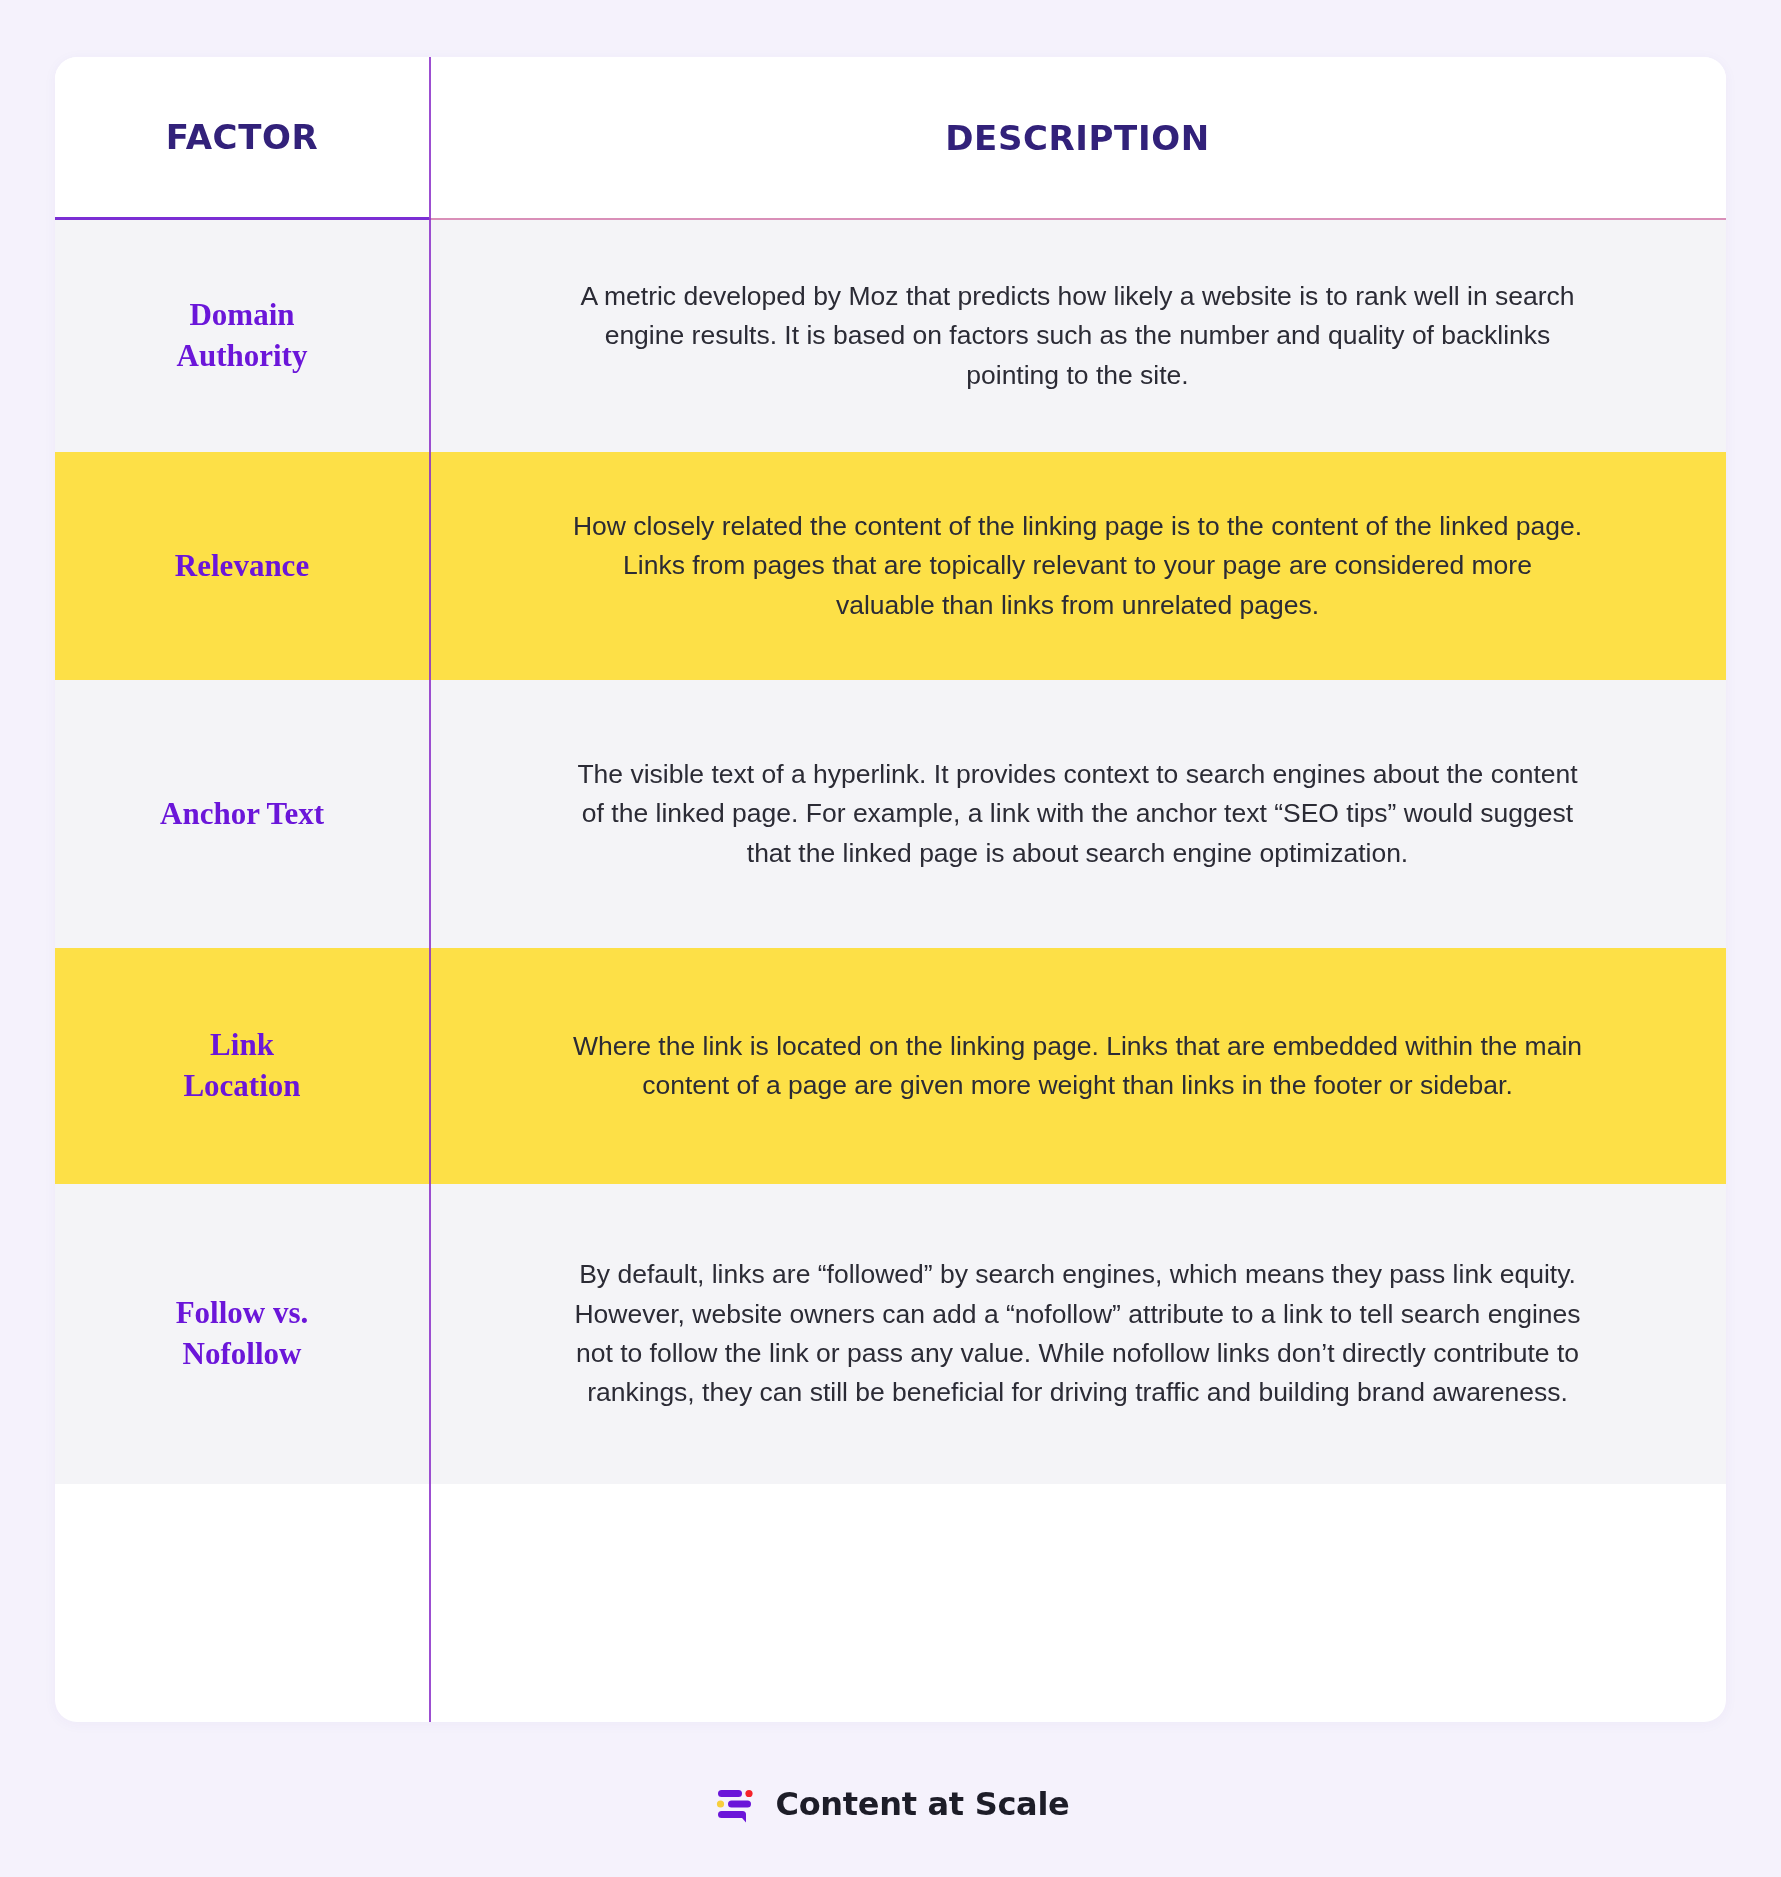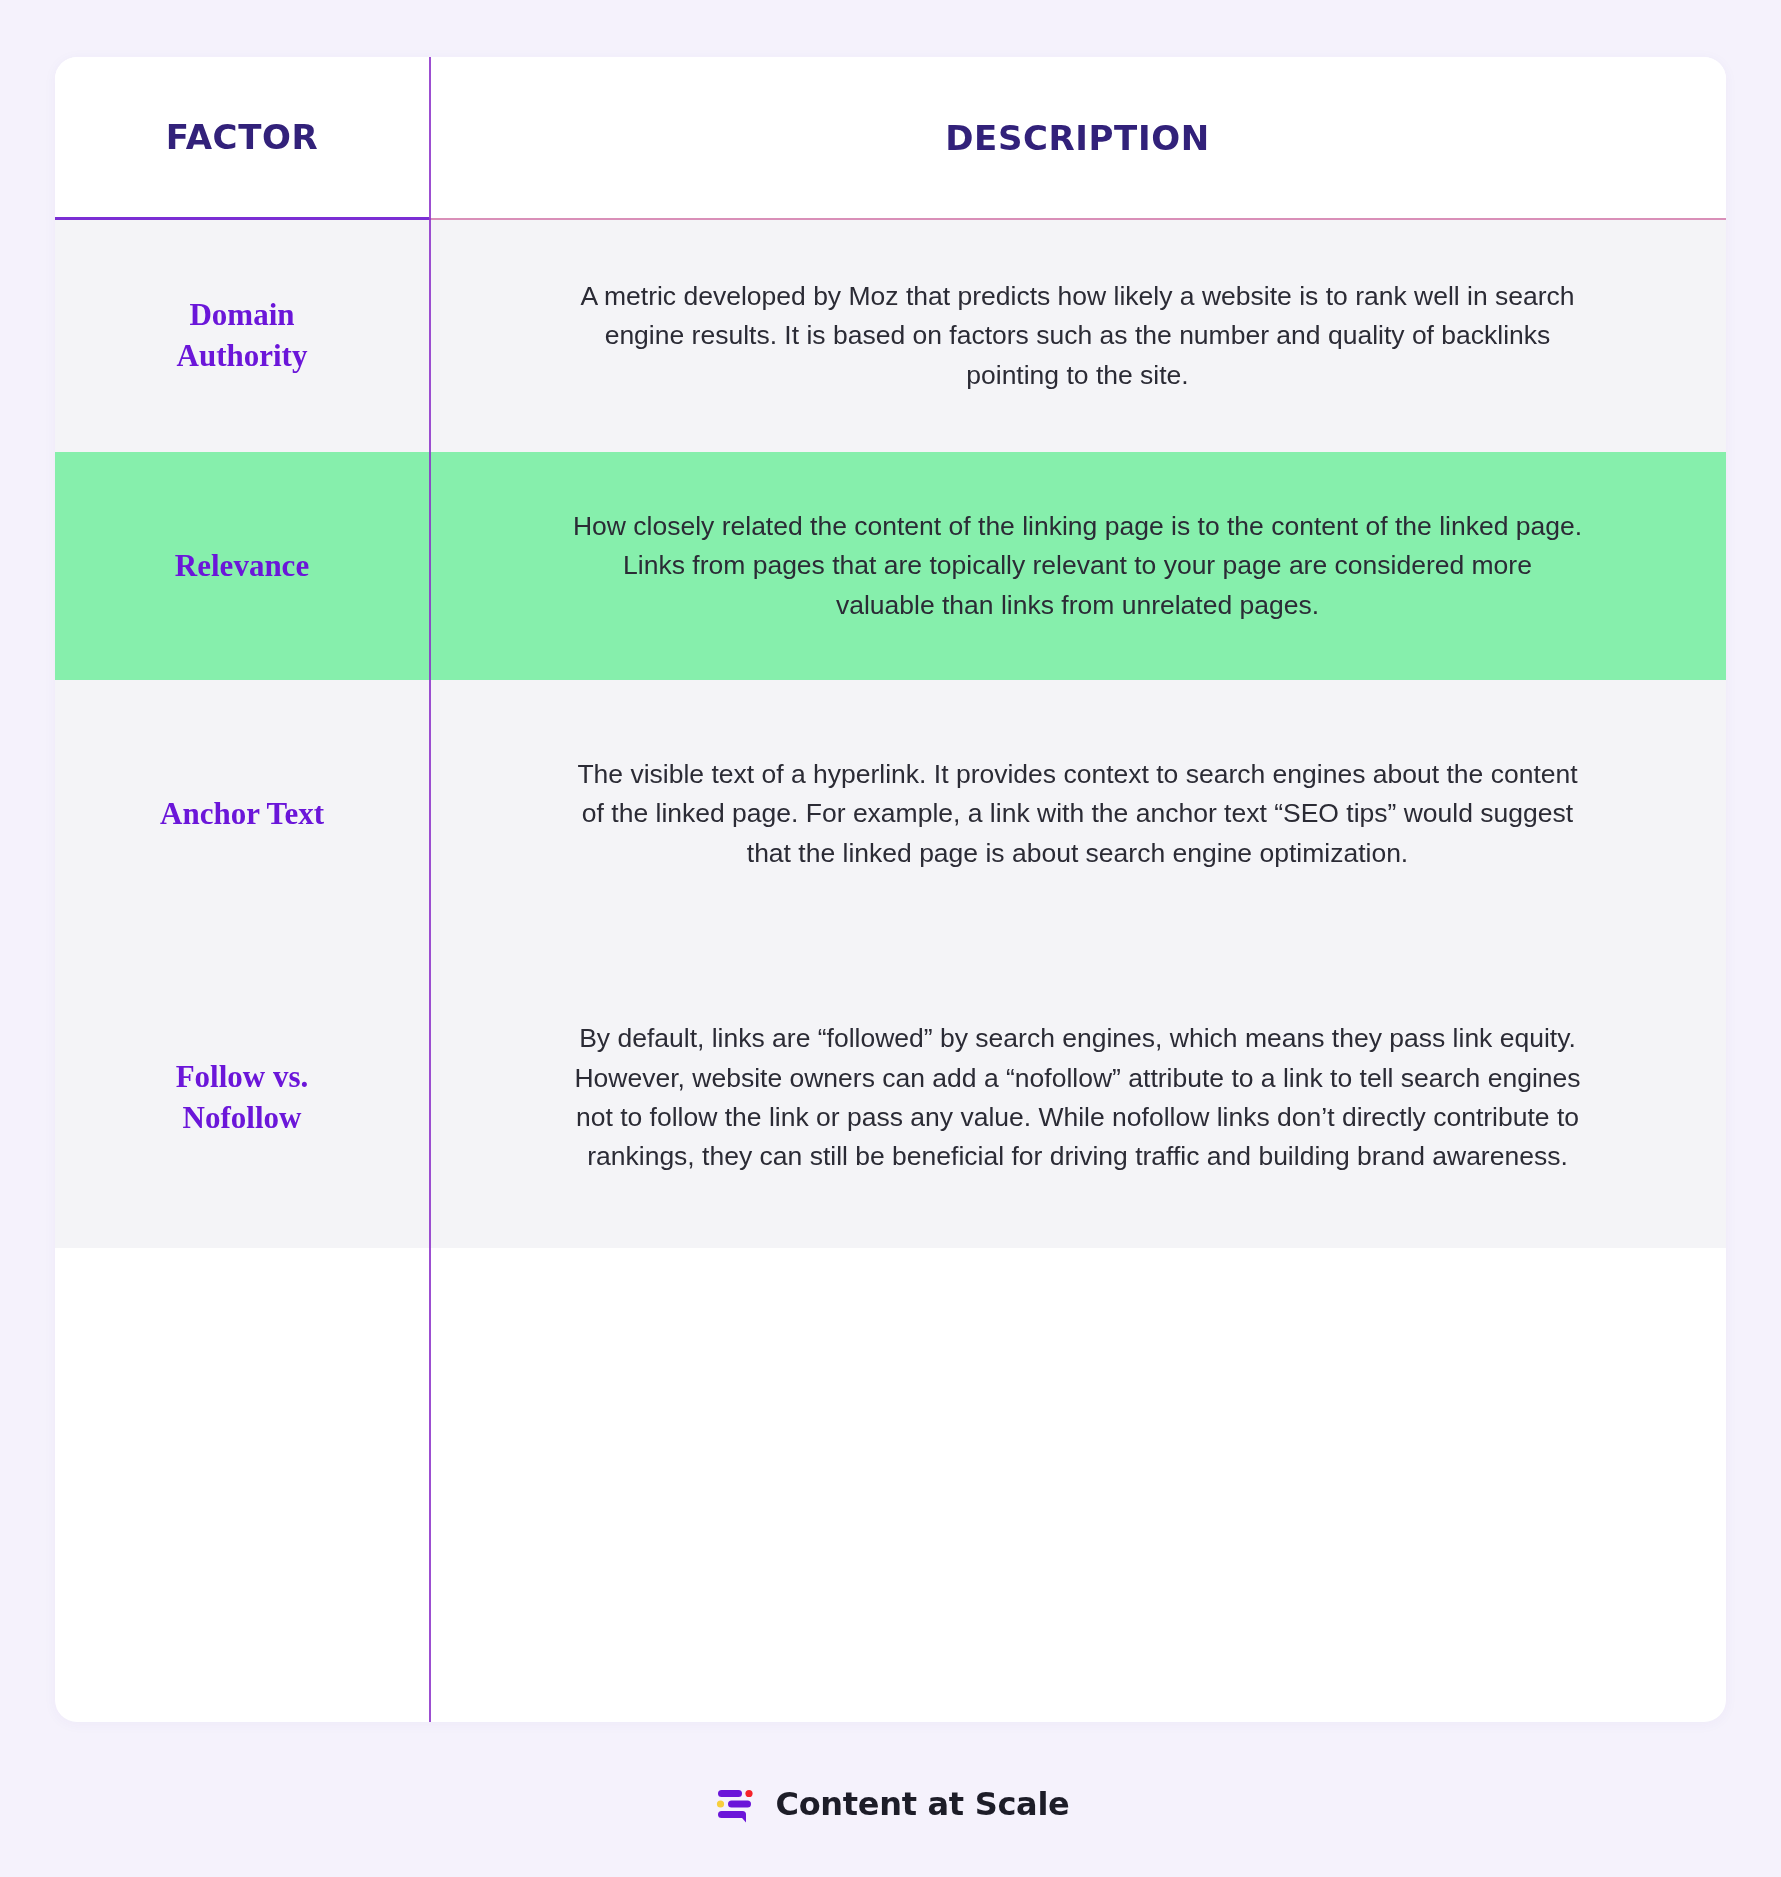--- a/index.html
+++ b/index.html
@@ -87,21 +87,21 @@
   }
 
   
   .body-row .cell {
     padding: 36px 0;
   }
   .body-row.shade .cell {
     background: #f4f4f7;
   }
   .body-row.plain .cell {
-    background: #86efac;
+    background: #fde047;
   }
   .factor-label {
     font-family: Liberation Serif, serif;
     font-weight: 700;
     font-size: 31px;
     line-height: 1.32;
     color: #6b16d9;
     display: block;
     padding: 0 24px;
     white-space: pre-line;
@@ -190,20 +190,29 @@
 
       <div class="row body-row shade r3">
         <div class="cell col-factor">
           <span class="factor-label">Anchor Text</span>
         </div>
         <div class="cell col-desc">
           <span class="desc-text">The visible text of a hyperlink. It provides context to search engines about the content of the linked page. For example, a link with the anchor text “SEO tips” would suggest that the linked page is about search engine optimization.</span>
         </div>
       </div>
 
+      <div class="row body-row plain r4">
+        <div class="cell col-factor">
+          <span class="factor-label">Link
+Location</span>
+        </div>
+        <div class="cell col-desc">
+          <span class="desc-text">Where the link is located on the linking page. Links that are embedded within the main content of a page are given more weight than links in the footer or sidebar.</span>
+        </div>
+      </div>
 
       <div class="row body-row shade r5">
         <div class="cell col-factor">
           <span class="factor-label">Follow vs.
 Nofollow</span>
         </div>
         <div class="cell col-desc">
           <span class="desc-text">By default, links are “followed” by search engines, which means they pass link equity. However, website owners can add a “nofollow” attribute to a link to tell search engines not to follow the link or pass any value. While nofollow links don’t directly contribute to rankings, they can still be beneficial for driving traffic and building brand awareness.</span>
         </div>
       </div>

